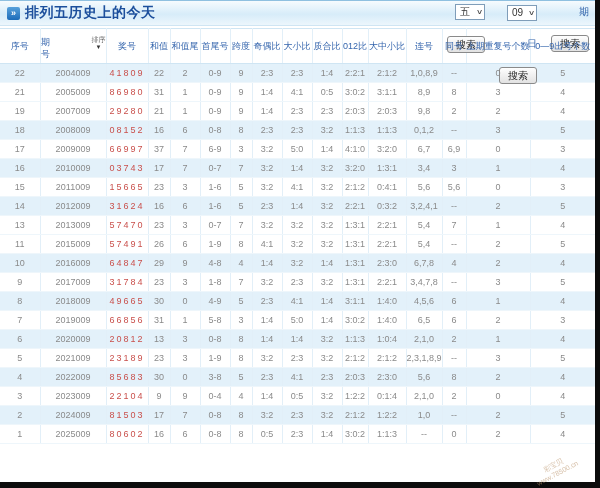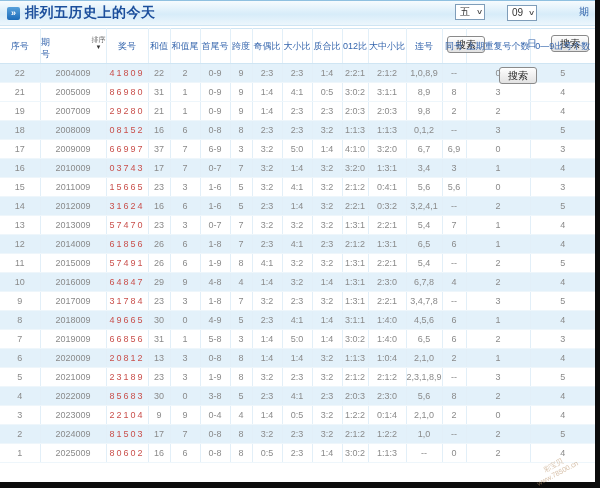--- a/index.html
+++ b/index.html
@@ -295,38 +295,20 @@
           <td>3:2</td>
           <td>3:2</td>
           <td>3:2</td>
           <td>1:3:1</td>
           <td>2:2:1</td>
           <td>5,4</td>
           <td>7</td>
           <td>1</td>
           <td>4</td>
         </tr>
-        <tr class="alt">
-          <td>12</td>
-          <td>2014009</td>
-          <td class="award">61856</td>
-          <td>26</td>
-          <td>6</td>
-          <td>1-8</td>
-          <td>7</td>
-          <td>2:3</td>
-          <td>4:1</td>
-          <td>2:3</td>
-          <td>2:1:2</td>
-          <td>1:3:1</td>
-          <td>6,5</td>
-          <td>6</td>
-          <td>1</td>
-          <td>4</td>
-        </tr>
         <tr>
           <td>11</td>
           <td>2015009</td>
           <td class="award">57491</td>
           <td>26</td>
           <td>6</td>
           <td>1-9</td>
           <td>8</td>
           <td>4:1</td>
           <td>3:2</td>

